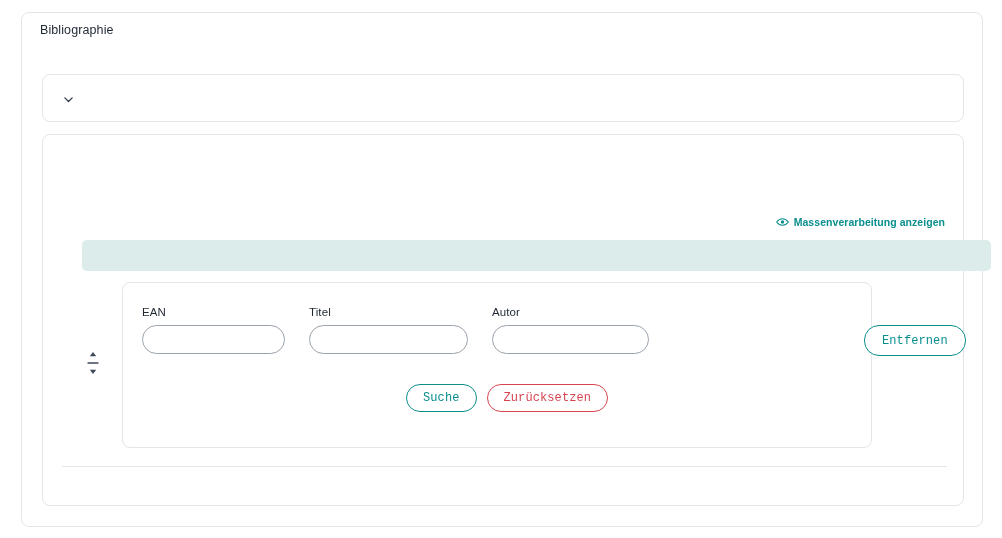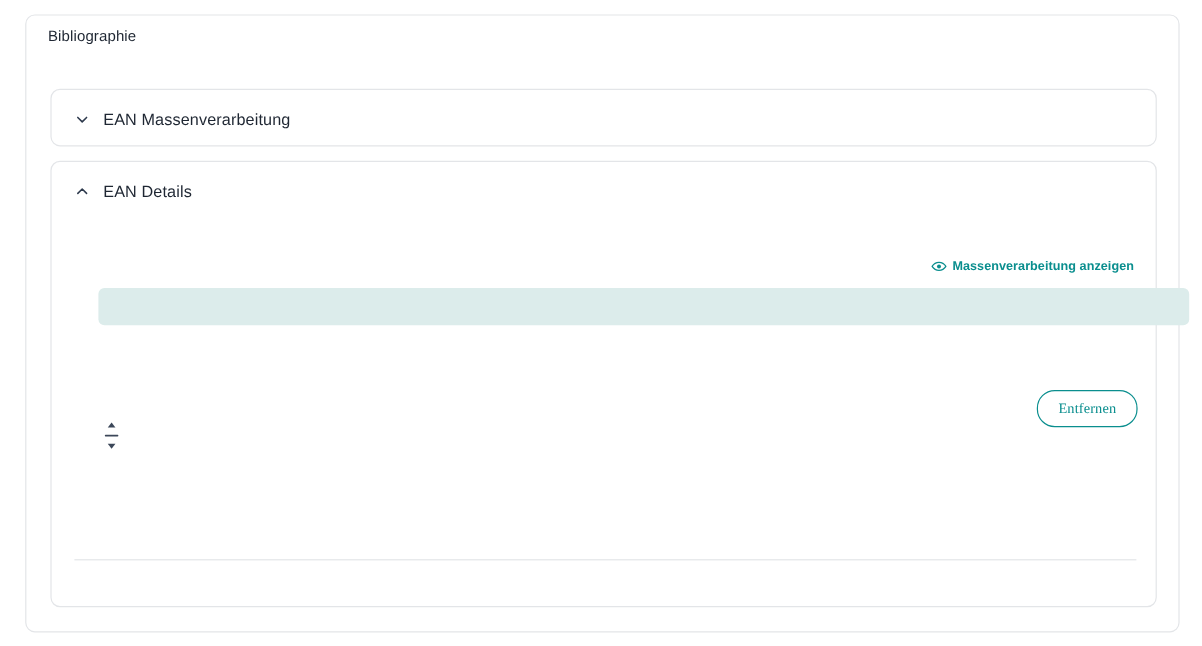--- a/index.html
+++ b/index.html
@@ -186,21 +186,21 @@
     top: 101px;
     display: flex;
     gap: 10px;
   }
 
   .btn {
     box-sizing: border-box;
     height: 28px;
     border-radius: 15px;
     background: #ffffff;
-    font-family: Liberation Serif, serif;
+    font-family: Liberation Mono, monospace;
     font-size: 12px;
     font-weight: 400;
     letter-spacing: 0.1px;
     cursor: pointer;
     display: inline-flex;
     align-items: center;
     justify-content: center;
     padding: 0 16px;
   }
   .btn-teal {
@@ -247,33 +247,24 @@
 
   <div class="page-title">Bibliographie</div>
 
   <div class="accordion acc-collapsed">
     <div class="acc-header">
       <span class="chev">
         <svg width="13" height="13" viewBox="0 0 16 16" fill="none" aria-hidden="true">
           <path d="M3.5 6 L8 10.5 L12.5 6" stroke="#2e3a4d" stroke-width="1.6" stroke-linecap="round" stroke-linejoin="round"></path>
         </svg>
       </span>
-      <span class="acc-title">EAN Massenverarbeitung</span>
     </div>
   </div>
 
   <div class="accordion acc-expanded">
-    <div class="acc-header">
-      <span class="chev">
-        <svg width="13" height="13" viewBox="0 0 16 16" fill="none" aria-hidden="true">
-          <path d="M3.5 10 L8 5.5 L12.5 10" stroke="#2e3a4d" stroke-width="1.6" stroke-linecap="round" stroke-linejoin="round"></path>
-        </svg>
-      </span>
-      <span class="acc-title">EAN Details</span>
-    </div>
 
     <div class="row-order-link">
       <span class="eye">
         <svg width="13" height="10" viewBox="0 0 18 12" fill="none" aria-hidden="true">
           <path d="M1 6C1 6 4 1.4 9 1.4S17 6 17 6 14 10.6 9 10.6 1 6 1 6Z" stroke="#0a8e8e" stroke-width="1.5"></path>
           <circle cx="9" cy="6" r="2.3" fill="#0a8e8e"></circle>
         </svg>
       </span>
       <span>Massenverarbeitung anzeigen</span>
     </div>
@@ -283,20 +274,43 @@
     <div class="entry-row">
 
       <div class="drag-handle">
         <svg width="12" height="26" viewBox="0 0 12 26" fill="none" aria-hidden="true">
           <path d="M6 2 L9.2 6.2 L2.8 6.2 Z" fill="#3c4759"></path>
           <path d="M1 13 H11" stroke="#3c4759" stroke-width="1.4" stroke-linecap="round"></path>
           <path d="M6 24 L9.2 19.8 L2.8 19.8 Z" fill="#3c4759"></path>
         </svg>
       </div>
 
+      <div class="row-card">
+
+        <div class="fields">
+          <div>
+            <div class="field-label">EAN</div>
+            <input class="text-input w-ean" type="text" value="" style="">
+          </div>
+          <div>
+            <div class="field-label">Titel</div>
+            <input class="text-input w-titel" type="text" value="" style="">
+          </div>
+          <div>
+            <div class="field-label">Autor</div>
+            <input class="text-input w-autor" type="text" value="" style="">
+          </div>
+        </div>
+
+        <div class="row-actions">
+          <button class="btn btn-teal">Suche</button>
+          <button class="btn btn-red">Zurücksetzen</button>
+        </div>
+
+      </div>
 
     </div>
 
     <button class="btn btn-teal btn-remove">Entfernen</button>
 
     <div class="divider"></div>
 
 
   </div>
 

